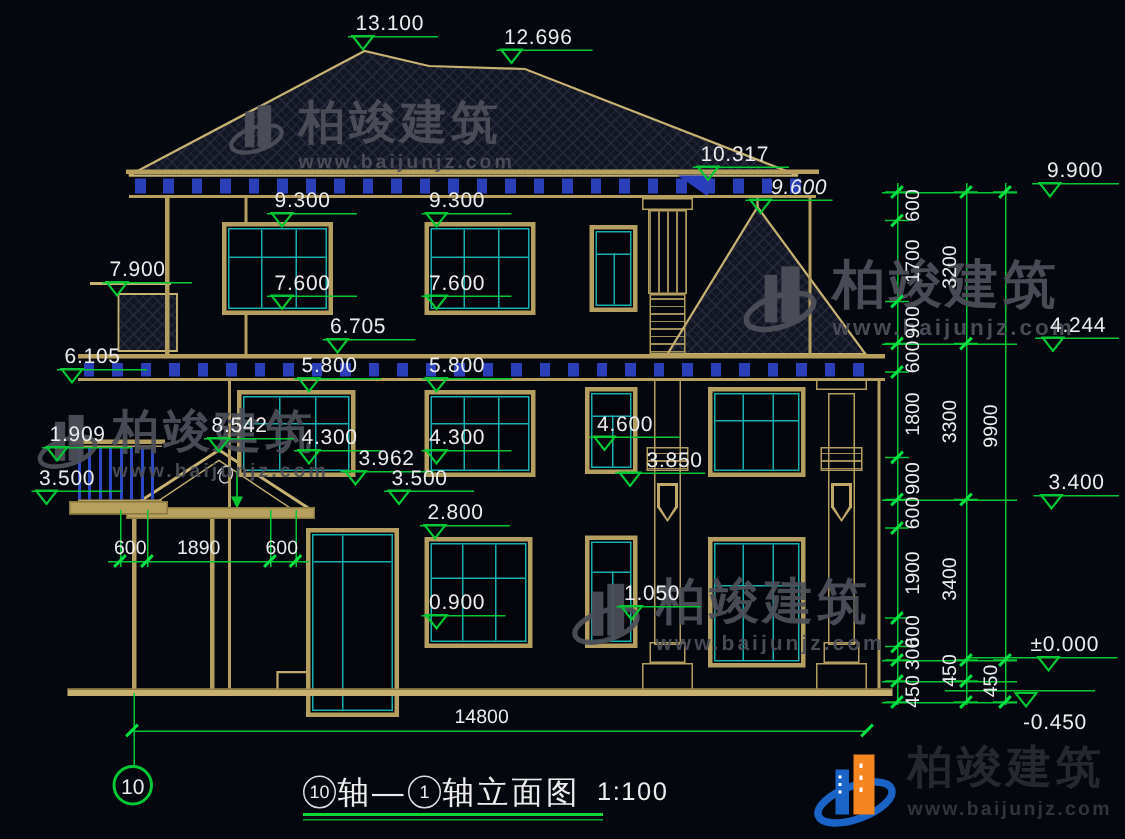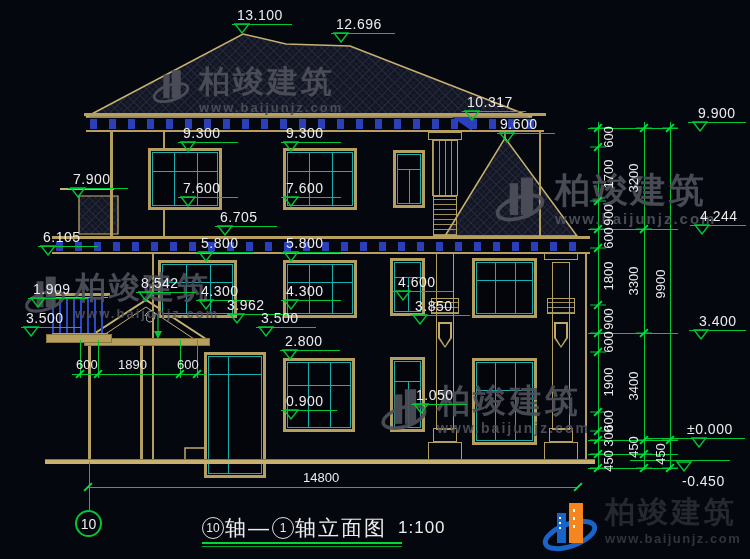--- a/index.html
+++ b/index.html
@@ -283,21 +283,21 @@
         </svg>
       </div>
       <div class="elev" style="left: 462px; top: 94px; width: 64px;">
         <span class="lbl" style="left: 5px;">10.317</span>
         <i class="ln"></i>
      <svg width="16" height="11" viewBox="0 0 16 11" style="left: 2px;">
           <polygon points="1,1 15,1 8,10"></polygon>
         </svg>
       </div>
       <div class="elev" style="left: 497px; top: 116px; width: 58px;">
-        <span class="lbl" style="left: 3px;">9.600</span>
+        <span class="lbl" style="left: 17px; font-style: italic;">9.600</span>
         <i class="ln"></i>
      <svg width="16" height="11" viewBox="0 0 16 11" style="left: 2px;">
           <polygon points="1,1 15,1 8,10"></polygon>
         </svg>
       </div>
       <div class="elev" style="left: 178px; top: 125px; width: 60px;">
         <span class="lbl" style="left: 5px;">9.300</span>
         <i class="ln"></i>
      <svg width="16" height="11" viewBox="0 0 16 11" style="left: 2px;">
           <polygon points="1,1 15,1 8,10"></polygon>
@@ -381,21 +381,21 @@
         </svg>
       </div>
       <div class="elev" style="left: 281px; top: 283px; width: 60px;">
         <span class="lbl" style="left: 5px;">4.300</span>
         <i class="ln"></i>
      <svg width="16" height="11" viewBox="0 0 16 11" style="left: 2px;">
           <polygon points="1,1 15,1 8,10"></polygon>
         </svg>
       </div>
       <div class="elev" style="left: 227px; top: 297px; width: 62px;">
-        <span class="lbl" style="left: 0; text-align: center;">3.962</span>
+        <span class="lbl" style="left: 12px; text-align: center;">3.962</span>
         <i class="ln"></i>
      <svg width="16" height="11" viewBox="0 0 16 11" style="left: 2px;">
           <polygon points="1,1 15,1 8,10"></polygon>
         </svg>
       </div>
       <div class="elev" style="left: 21px; top: 310px; width: 60px;">
         <span class="lbl" style="left: 5px;">3.500</span>
         <i class="ln"></i>
      <svg width="16" height="11" viewBox="0 0 16 11" style="left: 2px;">
           <polygon points="1,1 15,1 8,10"></polygon>
@@ -416,21 +416,21 @@
         </svg>
       </div>
       <div class="elev" style="left: 393px; top: 274px; width: 60px;">
         <span class="lbl" style="left: 5px;">4.600</span>
         <i class="ln"></i>
      <svg width="16" height="11" viewBox="0 0 16 11" style="left: 2px;">
           <polygon points="1,1 15,1 8,10"></polygon>
         </svg>
       </div>
       <div class="elev" style="left: 410px; top: 298px; width: 60px;">
-        <span class="lbl" style="left: 5px;">3.850</span>
+        <span class="lbl" style="left: 21px;">3.850</span>
         <i class="ln"></i>
      <svg width="16" height="11" viewBox="0 0 16 11" style="left: 2px;">
           <polygon points="1,1 15,1 8,10"></polygon>
         </svg>
       </div>
       <div class="elev" style="left: 411px; top: 387px; width: 56px;">
         <span class="lbl" style="left: 5px;">1.050</span>
         <i class="ln"></i>
      <svg width="16" height="11" viewBox="0 0 16 11" style="left: 2px;">
           <polygon points="1,1 15,1 8,10"></polygon>

